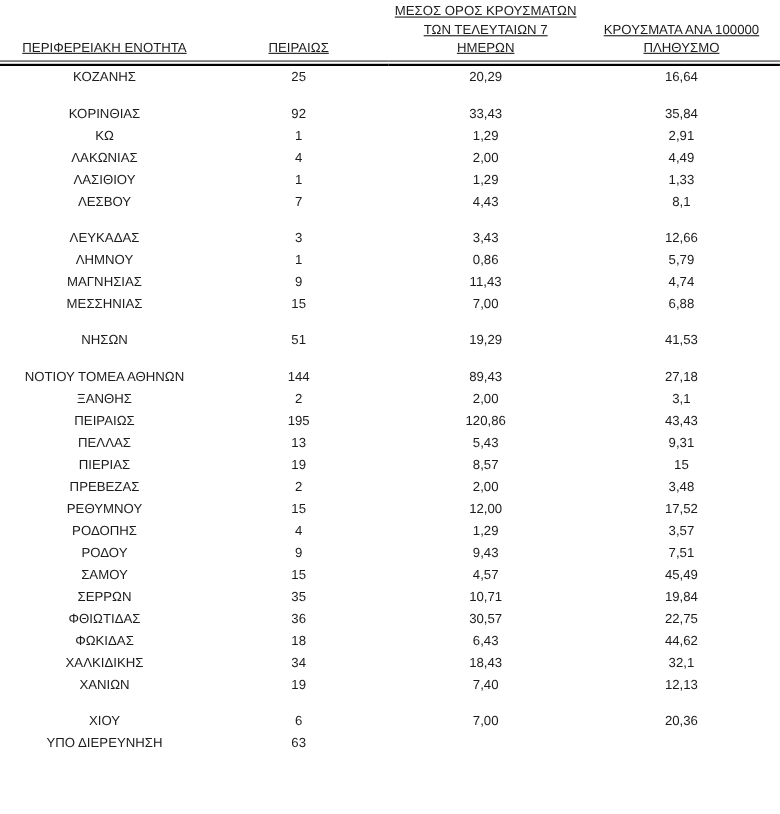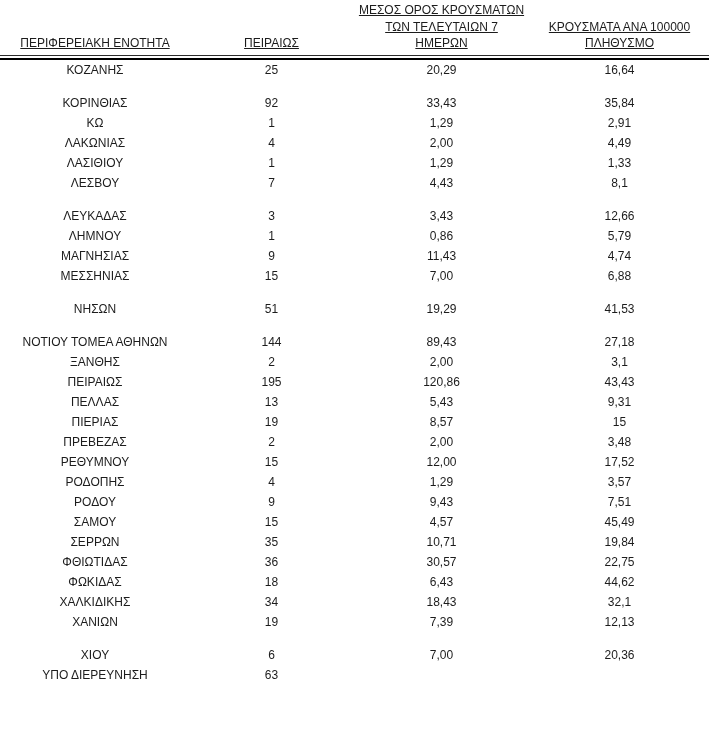--- a/index.html
+++ b/index.html
@@ -253,21 +253,21 @@
         </tr>
         <tr class="data-row">
           <td>ΧΑΛΚΙΔΙΚΗΣ</td>
           <td>34</td>
           <td>18,43</td>
           <td>32,1</td>
         </tr>
         <tr class="data-row">
           <td>ΧΑΝΙΩΝ</td>
           <td>19</td>
-          <td>7,39</td>
+          <td>7,40</td>
           <td>12,13</td>
         </tr>
         <tr class="spacer-row">
           <td colspan="4"></td>
         </tr>
         <tr class="data-row">
           <td>ΧΙΟΥ</td>
           <td>6</td>
           <td>7,00</td>
           <td>20,36</td>

